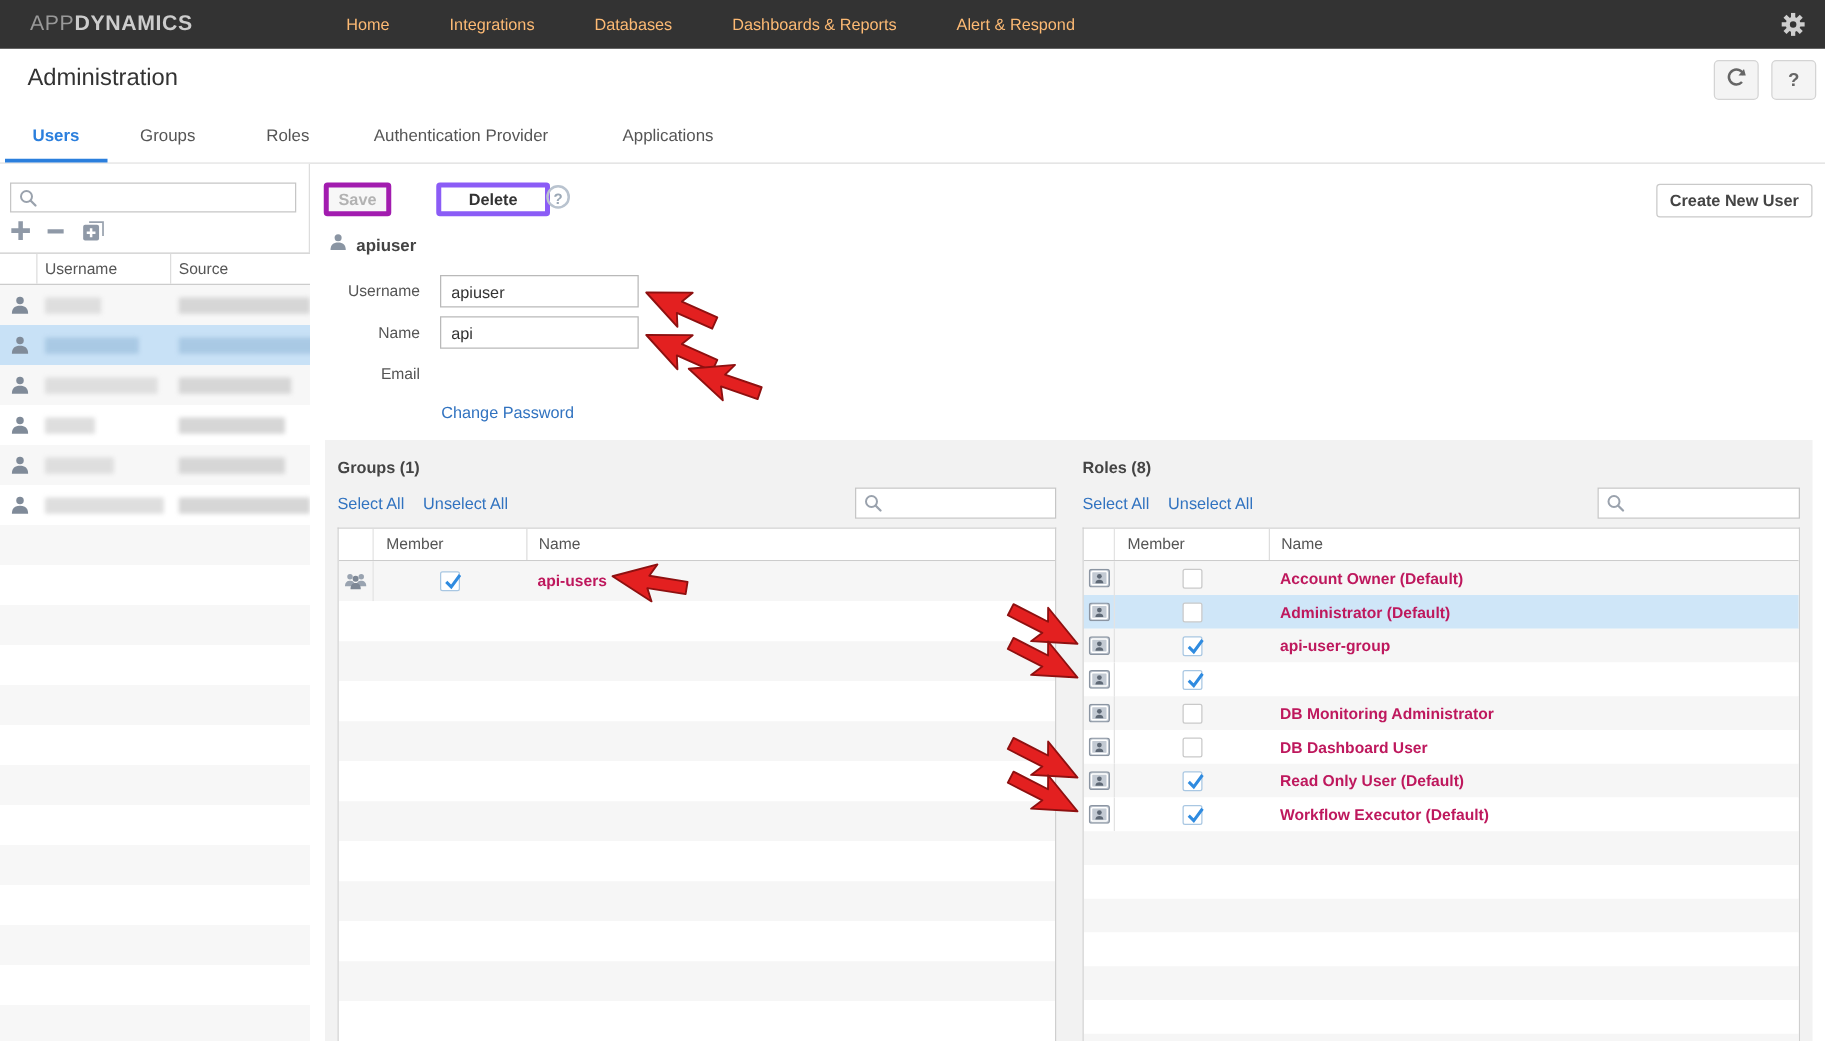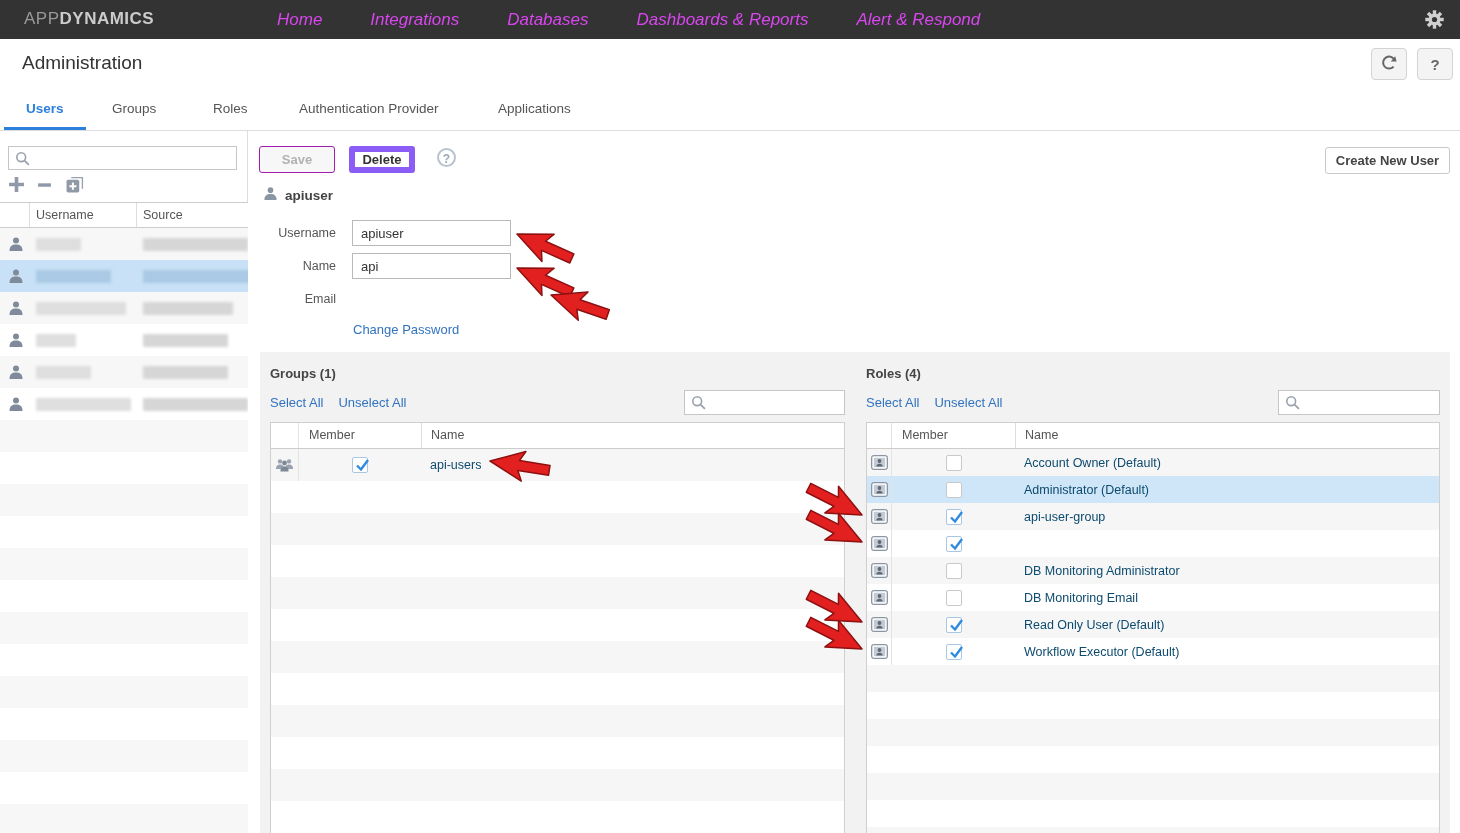--- a/index.html
+++ b/index.html
@@ -5,21 +5,21 @@
   * { margin:0; padding:0; box-sizing:border-box; }
   html,body { width:1460px; height:833px; background:#fff; font-family:"Liberation Sans","DejaVu Sans",sans-serif; }
   .page { position:relative; width:1460px; height:833px; overflow:hidden; background:#fff; }
   .abs { position:absolute;text-align:center; }
 
   
   .topnav { position:absolute; left:0; top:0; width:1460px; height:39px; background:#333333; }
   .brand { position:absolute; left:24px; top:9px; font-size:17px; letter-spacing:.5px; color:#999; }
   .brand b { color:#cccccc; font-weight:bold; }
   .navmenu { position:absolute; left:277px; top:0; height:39px; display:flex; gap:48px; align-items:center; }
-  .navitem { color:#d946ef; font-size:17px; cursor:pointer;font-style:italic; }
+  .navitem { color:#fdba74; font-size:13px; cursor:pointer; }
   .gearbox { position:absolute; right:16px; top:10px; width:19px; height:19px; cursor:pointer; }
 
   
   .page-title { position:absolute; left:22px; top:52px; font-size:19px; color:#333; }
   .hdr-btn { position:absolute; top:48px; width:36px; height:32px; background:#f4f4f4; border:1px solid #d4d4d4; border-radius:4px; display:flex; align-items:center; justify-content:center; cursor:pointer; color:#666; font-size:15px; font-weight:bold; }
   .hdr-refresh { right:53px; }
   .hdr-help { right:7px; }
 
   
   .tabbar { position:absolute; left:0; top:92px; width:1460px; height:39px; border-bottom:1px solid #ddd; }
@@ -40,39 +40,39 @@
   .sb-head .c3 { position:absolute; left:143px; top:5px; }
   .sb-head .div2 { position:absolute; left:136px; top:0; width:1px; height:24px; background:#ddd; }
   .sb-rows { position:absolute; left:0; top:97px; width:248px; height:605px; overflow:hidden; }
   .u-row { position:relative; width:248px; height:32px; }
   .u-row .avx { position:absolute; left:8px; top:8px; }
   .blur-b { position:absolute; top:10px; height:13px; border-radius:1px; filter:blur(1.5px); background:#dedede; }
   .u-row.sel .blur-b { background:#a9c9e4; }
 
   
   .btn { position:absolute; height:27px; border-radius:3px; font-size:13px; font-weight:bold; display:flex; align-items:center; justify-content:center; cursor:pointer; }
-  .btn-save { left:259px; top:146px; width:76px; background:#f7f7f7; border:1px solid #a21caf; color:#b2b2b2; cursor:default; }
-  .btn-delete { left:349px; top:146px; width:66px; background:#fff; border:6px solid #8b5cf6; color:#333; }
+  .btn-save { left:259px; top:146px; width:54px; background:#f7f7f7; border:4px solid #a21caf; color:#b2b2b2; cursor:default; }
+  .btn-delete { left:349px; top:146px; width:91px; background:#fff; border:4px solid #8b5cf6; color:#333; }
   .btn-create { left:1325px; top:147px; width:125px; background:#fff; border:1px solid #c9c9c9; color:#444; }
   .q-circle { position:absolute; left:437px; top:148px; width:19px; height:19px; border:2px solid #b9c3cf; border-radius:50%; color:#9aa7b5; font-weight:bold; font-size:12px; text-align:center; line-height:19px; }
   .user-head { position:absolute; left:263px; top:186px; display:flex; gap:7px; align-items:center; }
   .user-head .nm { font-size:13.5px; font-weight:bold; color:#444; }
   .f-label { position:absolute; width:76px; text-align:right; font-size:12.5px; color:#555; }
   .f-input { position:absolute; left:352px; height:26px; border:1px solid #b9b9b9; background:#fff; font-size:13px; color:#333; padding-left:8px; font-family:"Liberation Sans","DejaVu Sans",sans-serif; }
   .link { color:#3173c0; font-size:13px; cursor:pointer; text-decoration:none; }
 
   
   .panels-bg { position:absolute; left:260px; top:352px; width:1190px; height:481px; background:#f2f2f2; }
   .p-title { position:absolute; font-size:13px; font-weight:bold; color:#444; }
   .p-links { position:absolute; display:flex; gap:15px; }
   .p-search { position:absolute; height:25px; }
   .p-search input, .search-box input { position:absolute; left:24px; top:1px; right:2px; height:20px; border:none; outline:none; font-size:12px; background:transparent; width:calc(100% - 28px); }
   .tbl { position:absolute; background:#fff; border:1px solid #cfcfcf; border-bottom:none; overflow:hidden; }
   .t-head { position:relative; height:26px; background:#fff; border-bottom:1px solid #ccc; font-size:12.5px; color:#555; }
-  .t-row { position:relative; font-size:12.5px; color:#0c4a6e; }
+  .t-row { position:relative; font-size:12.5px; color:#be185d;font-weight:bold; }
   .cell-icon { position:absolute; left:0; top:0; bottom:0; border-right:1px solid #e3e3e3; display:flex; align-items:center; justify-content:center; }
   .cell-member { position:absolute; top:0; bottom:0; display:flex; align-items:center; justify-content:center; }
   .cell-name { position:absolute; top:0; bottom:0; display:flex; align-items:center; padding-left:9px; }
   .hdiv { position:absolute; top:0; width:1px; height:25px; background:#ddd; }
   .cb { width:16px; height:16px; background:#fff; border:1px solid #c9c9c9; border-radius:2px; position:relative; cursor:pointer; }
   .cb.on { border-color:#a9c7e2; }
   .cb.on svg { position:absolute; left:1px; top:-1px; }
 
   .arrow { position:absolute; width:64px; height:34px; pointer-events:none; }
 </style>
@@ -297,21 +297,21 @@
       <div class="t-row" style="height: 32px; background: rgb(246, 246, 246);"></div>
       <div class="t-row" style="height: 32px; background: rgb(255, 255, 255);"></div>
       <div class="t-row" style="height: 32px; background: rgb(246, 246, 246);"></div>
       <div class="t-row" style="height: 32px; background: rgb(255, 255, 255);"></div>
       <div class="t-row" style="height: 32px; background: rgb(246, 246, 246);"></div>
       <div class="t-row" style="height: 32px; background: rgb(255, 255, 255);"></div>
       <div class="t-row" style="height: 32px; background: rgb(246, 246, 246);"></div>
       <div class="t-row" style="height: 32px; background: rgb(255, 255, 255);"></div>
     </div>
 
-  <div class="p-title" style="left:866px; top:366px;">Roles (4)</div>
+  <div class="p-title" style="left:866px; top:366px;">Roles (8)</div>
   <div class="p-links" style="left:866px; top:395px;">
     <a class="link">Select All</a>
     <a class="link">Unselect All</a>
   </div>
   <div class="search-box p-search" style="left:1278px; top:390px; width:162px;">
     <svg width="15" height="15" viewBox="0 0 15 15">
         <circle cx="6.2" cy="6.2" r="4.4" fill="none" stroke="#9aa2ad" stroke-width="1.6"></circle>
         <line x1="9.6" y1="9.6" x2="13.4" y2="13.4" stroke="#9aa2ad" stroke-width="1.8" stroke-linecap="round"></line>
       </svg>
     <input placeholder="" style="">
@@ -405,21 +405,21 @@
           <svg width="17" height="15" viewBox="0 0 17 15">
             <rect x="0.5" y="0.5" width="16" height="14" rx="2" fill="#c3cad3" stroke="#8b95a2"></rect>
             <rect x="2.2" y="2.2" width="12.6" height="10.6" rx="1" fill="none" stroke="#ffffff" stroke-width="1.2"></rect>
             <circle cx="8.5" cy="6" r="1.9" fill="#5e6875"></circle>
             <path d="M5.3 11.6 C5.3 9.6 6.8 8.8 8.5 8.8 C10.2 8.8 11.7 9.6 11.7 11.6 Z" fill="#5e6875"></path>
           </svg>
         </div>
         <div class="cell-member" style="left: 25px; width: 123px;">
           <div class="cb"></div>
         </div>
-        <div class="cell-name" style="left: 148px; right: 0px;">DB Monitoring Email</div>
+        <div class="cell-name" style="left: 148px; right: 0px;">DB Dashboard User</div>
       </div>
       <div class="t-row" style="height: 27px; background: rgb(246, 246, 246);">
         <div class="cell-icon" style="width: 25px;">
           <svg width="17" height="15" viewBox="0 0 17 15">
             <rect x="0.5" y="0.5" width="16" height="14" rx="2" fill="#c3cad3" stroke="#8b95a2"></rect>
             <rect x="2.2" y="2.2" width="12.6" height="10.6" rx="1" fill="none" stroke="#ffffff" stroke-width="1.2"></rect>
             <circle cx="8.5" cy="6" r="1.9" fill="#5e6875"></circle>
             <path d="M5.3 11.6 C5.3 9.6 6.8 8.8 8.5 8.8 C10.2 8.8 11.7 9.6 11.7 11.6 Z" fill="#5e6875"></path>
           </svg>
         </div>

